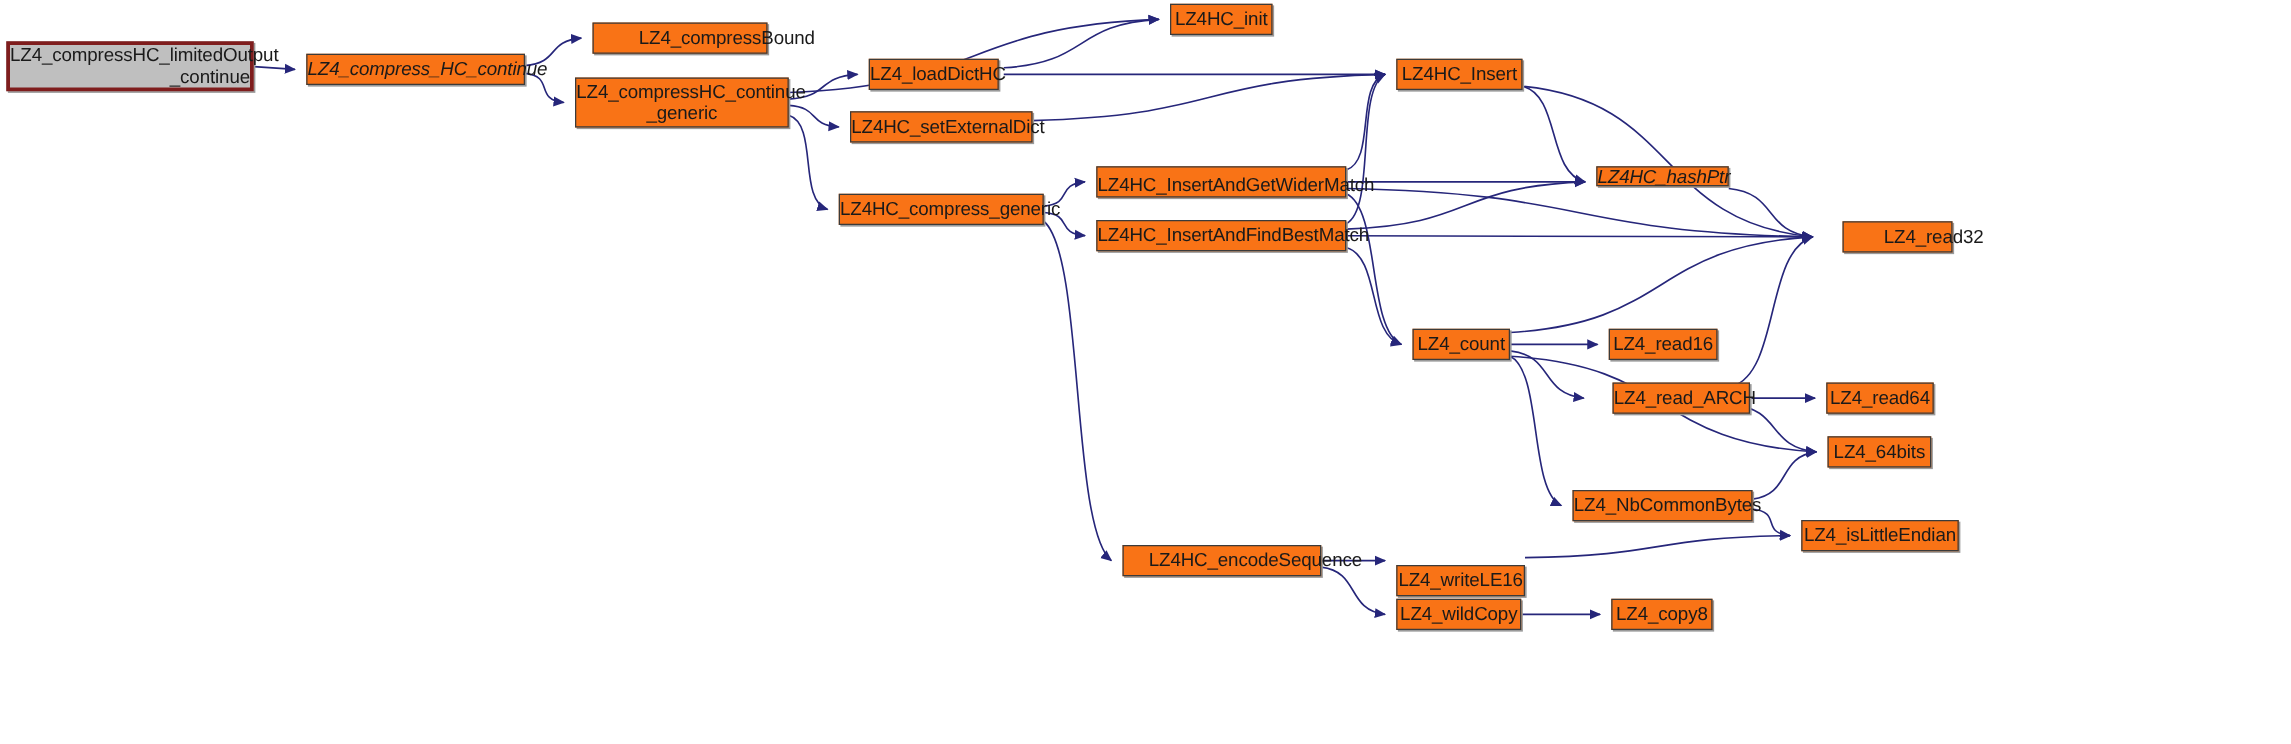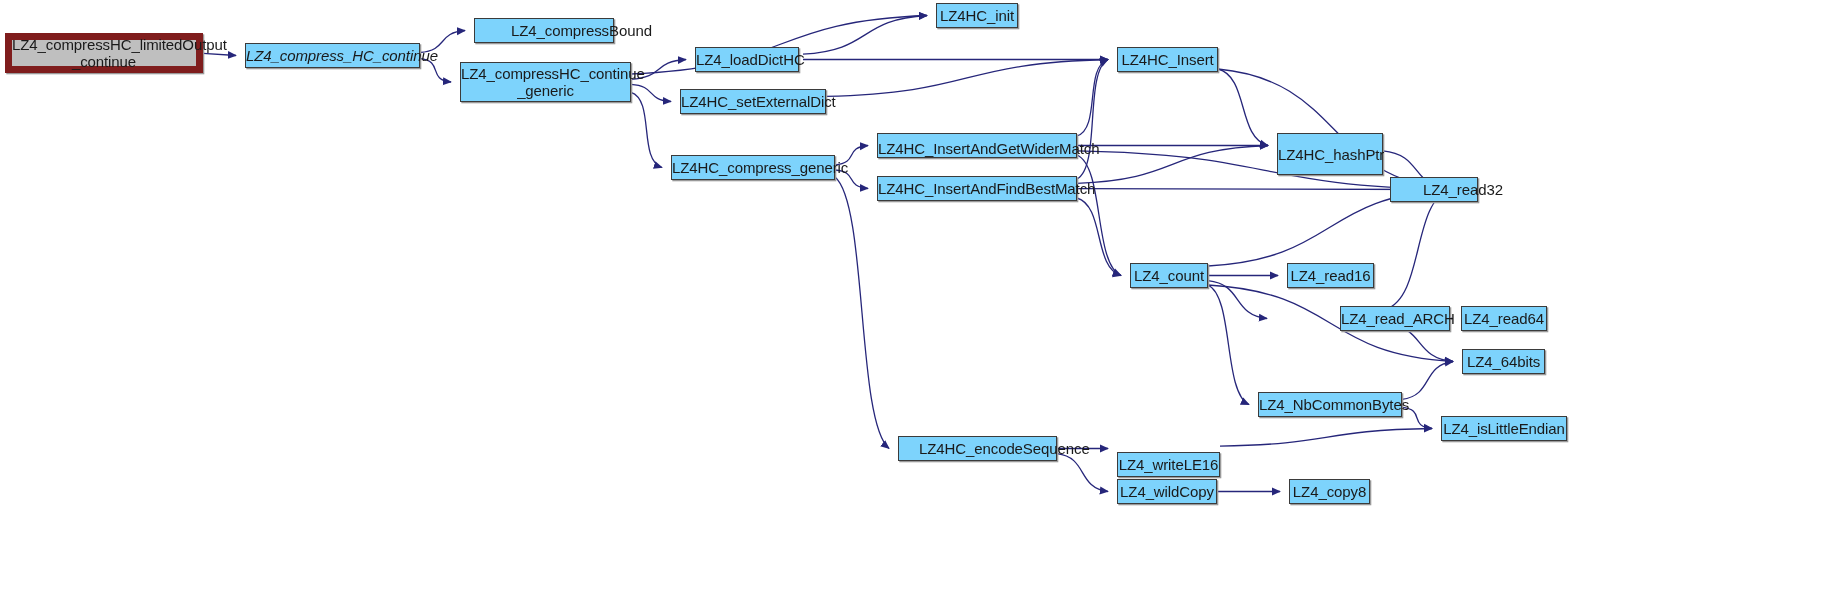--- a/index.html
+++ b/index.html
@@ -20,35 +20,36 @@
     left: 0;
     top: 0;
     width: 1833px;
     height: 595px;
     pointer-events: none;
   }
   .node {
     position: absolute;
     box-sizing: border-box;
     border: 1px solid #3b3b3b;
-    background: #7dd3fc;
+    background: #f97316;
     color: #1a1a1a;
     font-size: 15px;
     line-height: 17px;
     text-align: center;
     display: flex;
     align-items: center;
     justify-content: center;
     white-space: pre;
     box-shadow: 1.3px 1.3px 0 #9a9a9a;
     letter-spacing: -0.1px;
   }
   .node.root {
     background: #bfbfbf;
-    border: 7px solid #7f1d1d;
+    border: 3px solid #7f1d1d;
+    text-align: right;
   }
   .node .lbl {
     display: block;
     width: 100%;
     padding: 0 4px;
   }
 </style>
 </head>
 <body>
 
@@ -107,25 +108,25 @@
       <div class="node" style="left: 474px; top: 18px; width: 140px; height: 25px; padding-left: 36px;"><span class="lbl">LZ4_compressBound</span></div>
       <div class="node" style="left: 460px; top: 62px; width: 171px; height: 40px;"><span class="lbl">LZ4_compressHC_continue
 _generic</span></div>
       <div class="node" style="left: 695px; top: 47px; width: 104px; height: 25px; text-align: center;"><span class="lbl">LZ4_loadDictHC</span></div>
       <div class="node" style="left: 680px; top: 89px; width: 146px; height: 25px;"><span class="lbl">LZ4HC_setExternalDict</span></div>
       <div class="node" style="left: 936px; top: 3px; width: 82px; height: 25px;"><span class="lbl">LZ4HC_init</span></div>
       <div class="node" style="left: 1117px; top: 47px; width: 101px; height: 25px;"><span class="lbl">LZ4HC_Insert</span></div>
       <div class="node" style="left: 671px; top: 155px; width: 164px; height: 25px;"><span class="lbl">LZ4HC_compress_generic</span></div>
       <div class="node" style="left: 877px; top: 133px; width: 200px; height: 25px; align-items: flex-end;"><span class="lbl">LZ4HC_InsertAndGetWiderMatch</span></div>
       <div class="node" style="left: 877px; top: 176px; width: 200px; height: 25px;"><span class="lbl">LZ4HC_InsertAndFindBestMatch</span></div>
-      <div class="node" style="left: 1277px; top: 133px; width: 106px; height: 42px;"><span class="lbl">LZ4HC_hashPtr</span></div>
-      <div class="node" style="left: 1390px; top: 177px; width: 88px; height: 25px; padding-left: 32px;"><span class="lbl">LZ4_read32</span></div>
+      <div class="node" style="left: 1277px; top: 133px; width: 106px; height: 16px; font-style: italic;"><span class="lbl">LZ4HC_hashPtr</span></div>
+      <div class="node" style="left: 1474px; top: 177px; width: 88px; height: 25px; padding-left: 32px;"><span class="lbl">LZ4_read32</span></div>
       <div class="node" style="left: 1130px; top: 263px; width: 78px; height: 25px;"><span class="lbl">LZ4_count</span></div>
       <div class="node" style="left: 1287px; top: 263px; width: 87px; height: 25px;"><span class="lbl">LZ4_read16</span></div>
-      <div class="node" style="left: 1340px; top: 306px; width: 110px; height: 25px;"><span class="lbl">LZ4_read_ARCH</span></div>
+      <div class="node" style="left: 1290px; top: 306px; width: 110px; height: 25px;"><span class="lbl">LZ4_read_ARCH</span></div>
       <div class="node" style="left: 1461px; top: 306px; width: 86px; height: 25px;"><span class="lbl">LZ4_read64</span></div>
       <div class="node" style="left: 1462px; top: 349px; width: 83px; height: 25px;"><span class="lbl">LZ4_64bits</span></div>
       <div class="node" style="left: 1258px; top: 392px; width: 144px; height: 25px;"><span class="lbl">LZ4_NbCommonBytes</span></div>
       <div class="node" style="left: 1441px; top: 416px; width: 126px; height: 25px;"><span class="lbl">LZ4_isLittleEndian</span></div>
       <div class="node" style="left: 898px; top: 436px; width: 159px; height: 25px; padding-left: 20px;"><span class="lbl">LZ4HC_encodeSequence</span></div>
       <div class="node" style="left: 1117px; top: 436px; width: 103px; height: 25px; margin-top: 16px;"><span class="lbl">LZ4_writeLE16</span></div>
       <div class="node" style="left: 1117px; top: 479px; width: 100px; height: 25px;"><span class="lbl">LZ4_wildCopy</span></div>
       <div class="node" style="left: 1289px; top: 479px; width: 81px; height: 25px;"><span class="lbl">LZ4_copy8</span></div>
     </div>
 </div>

